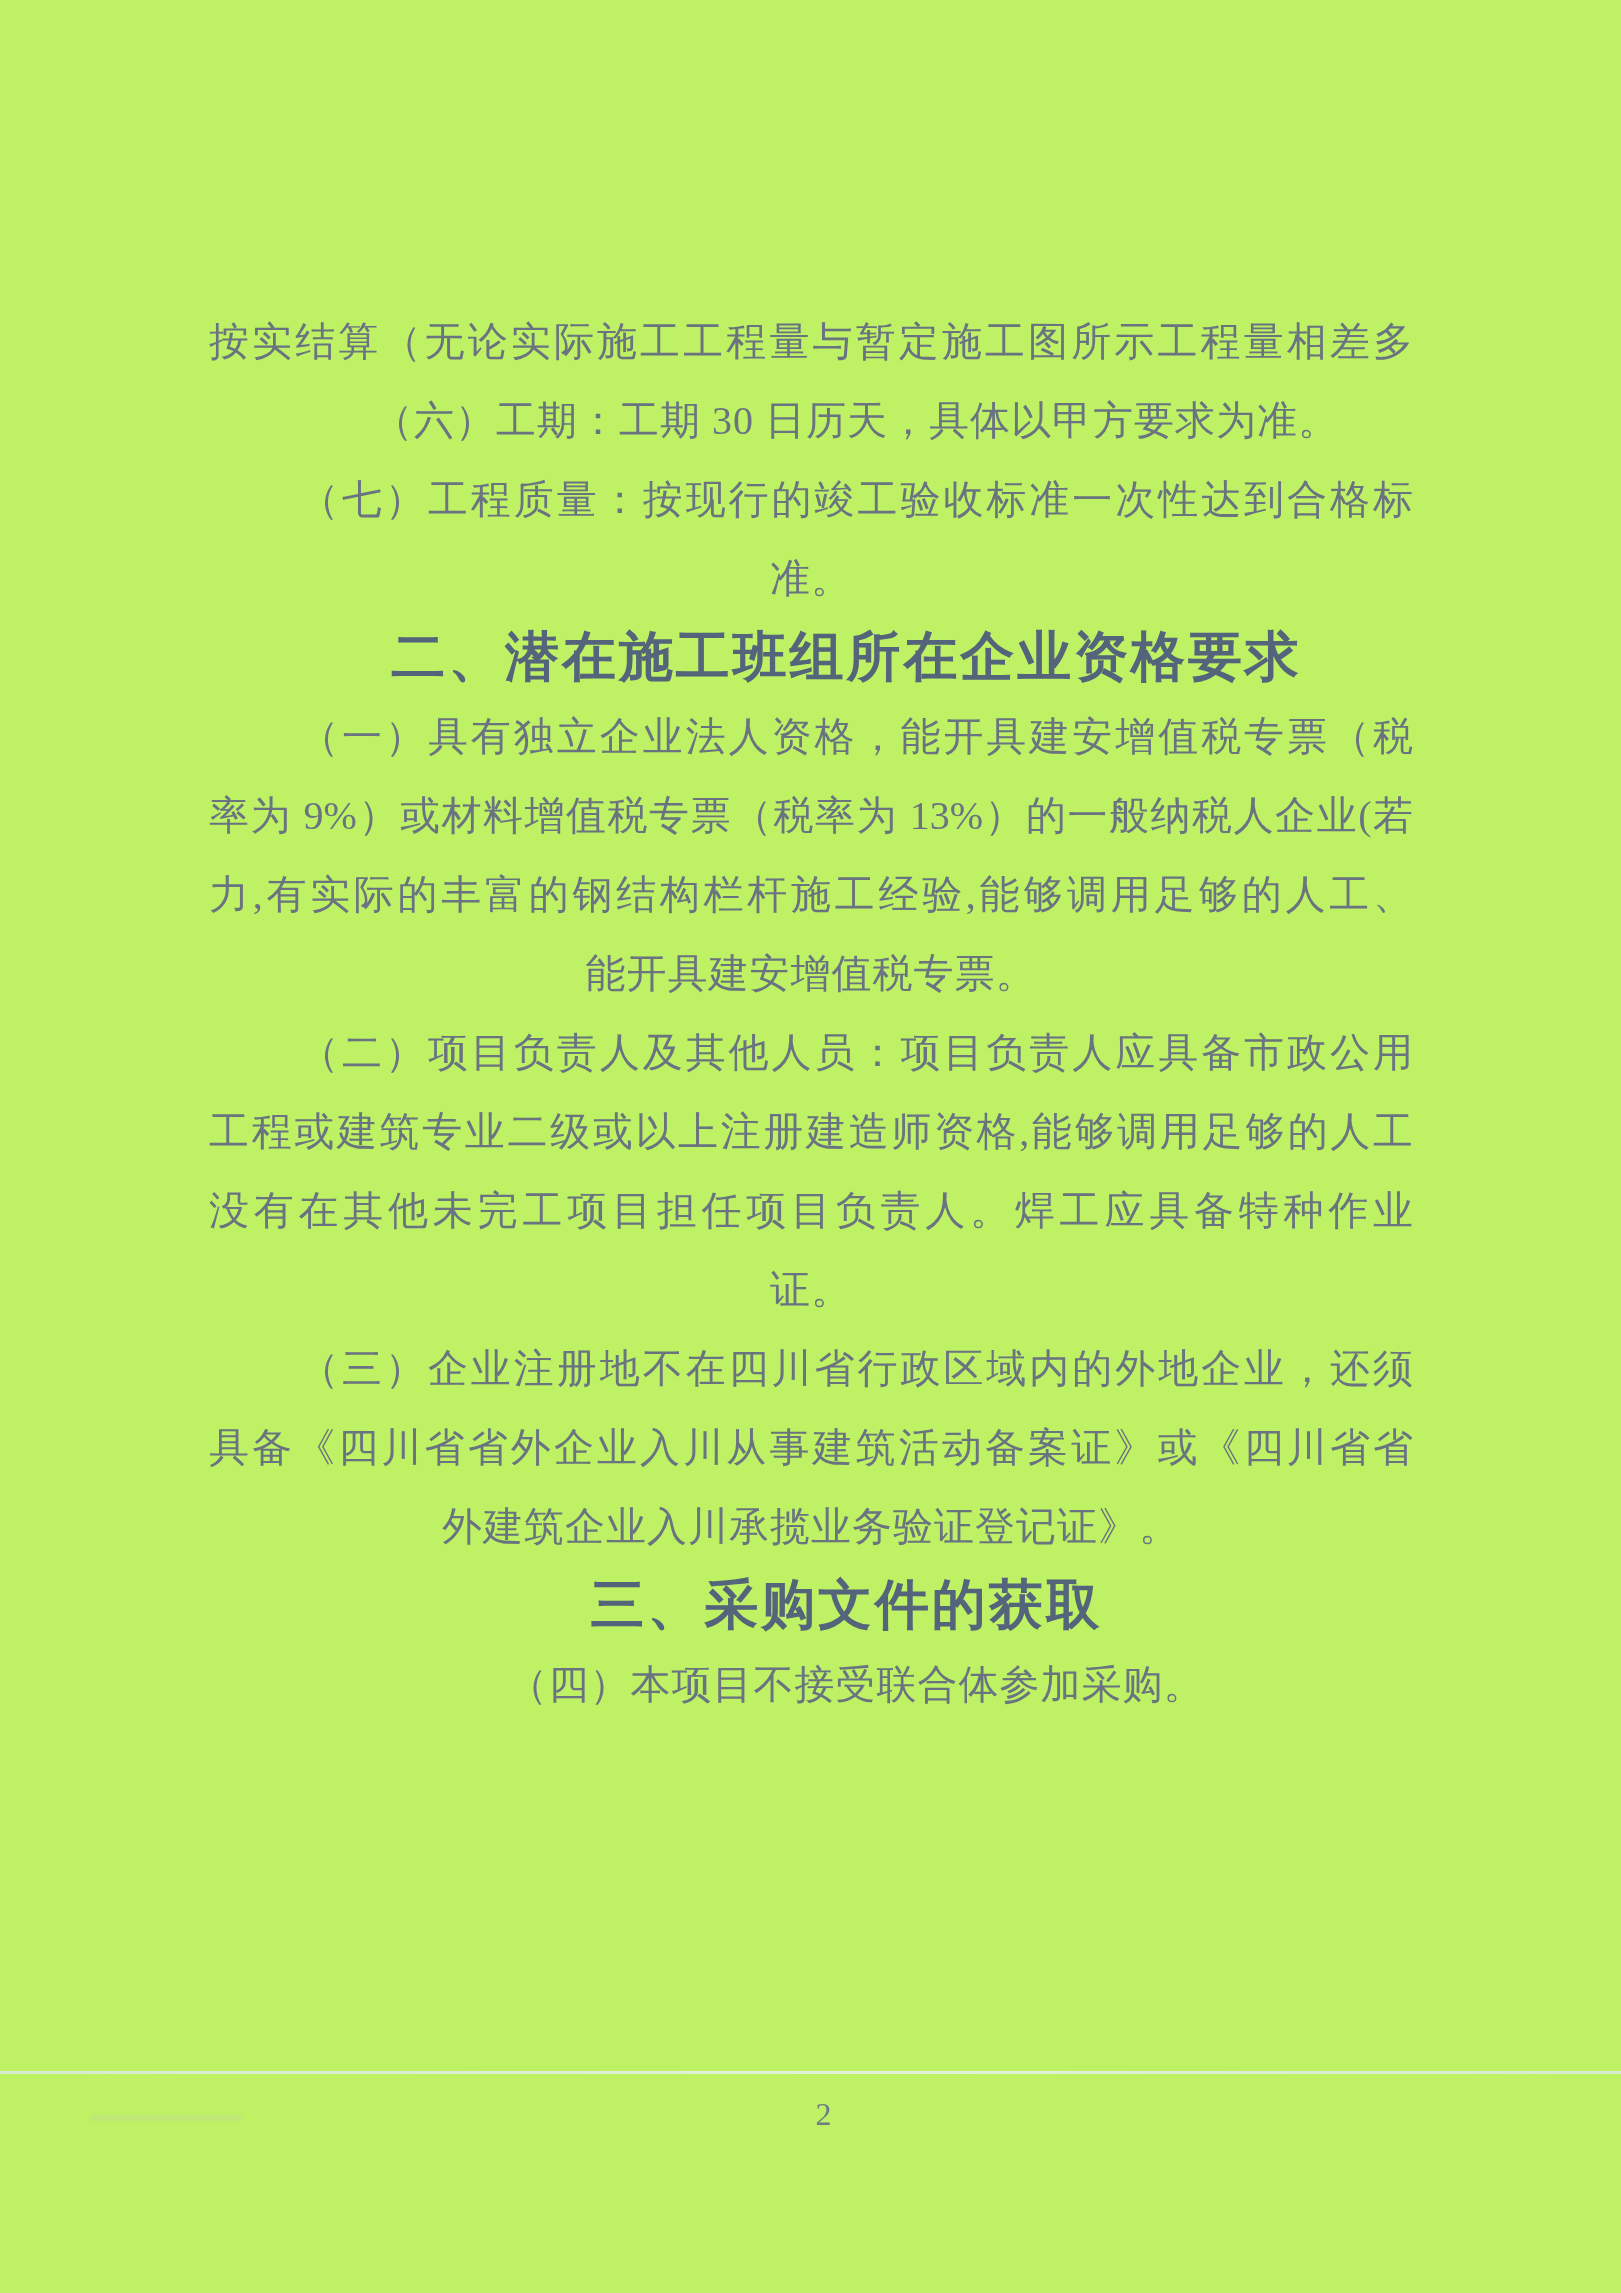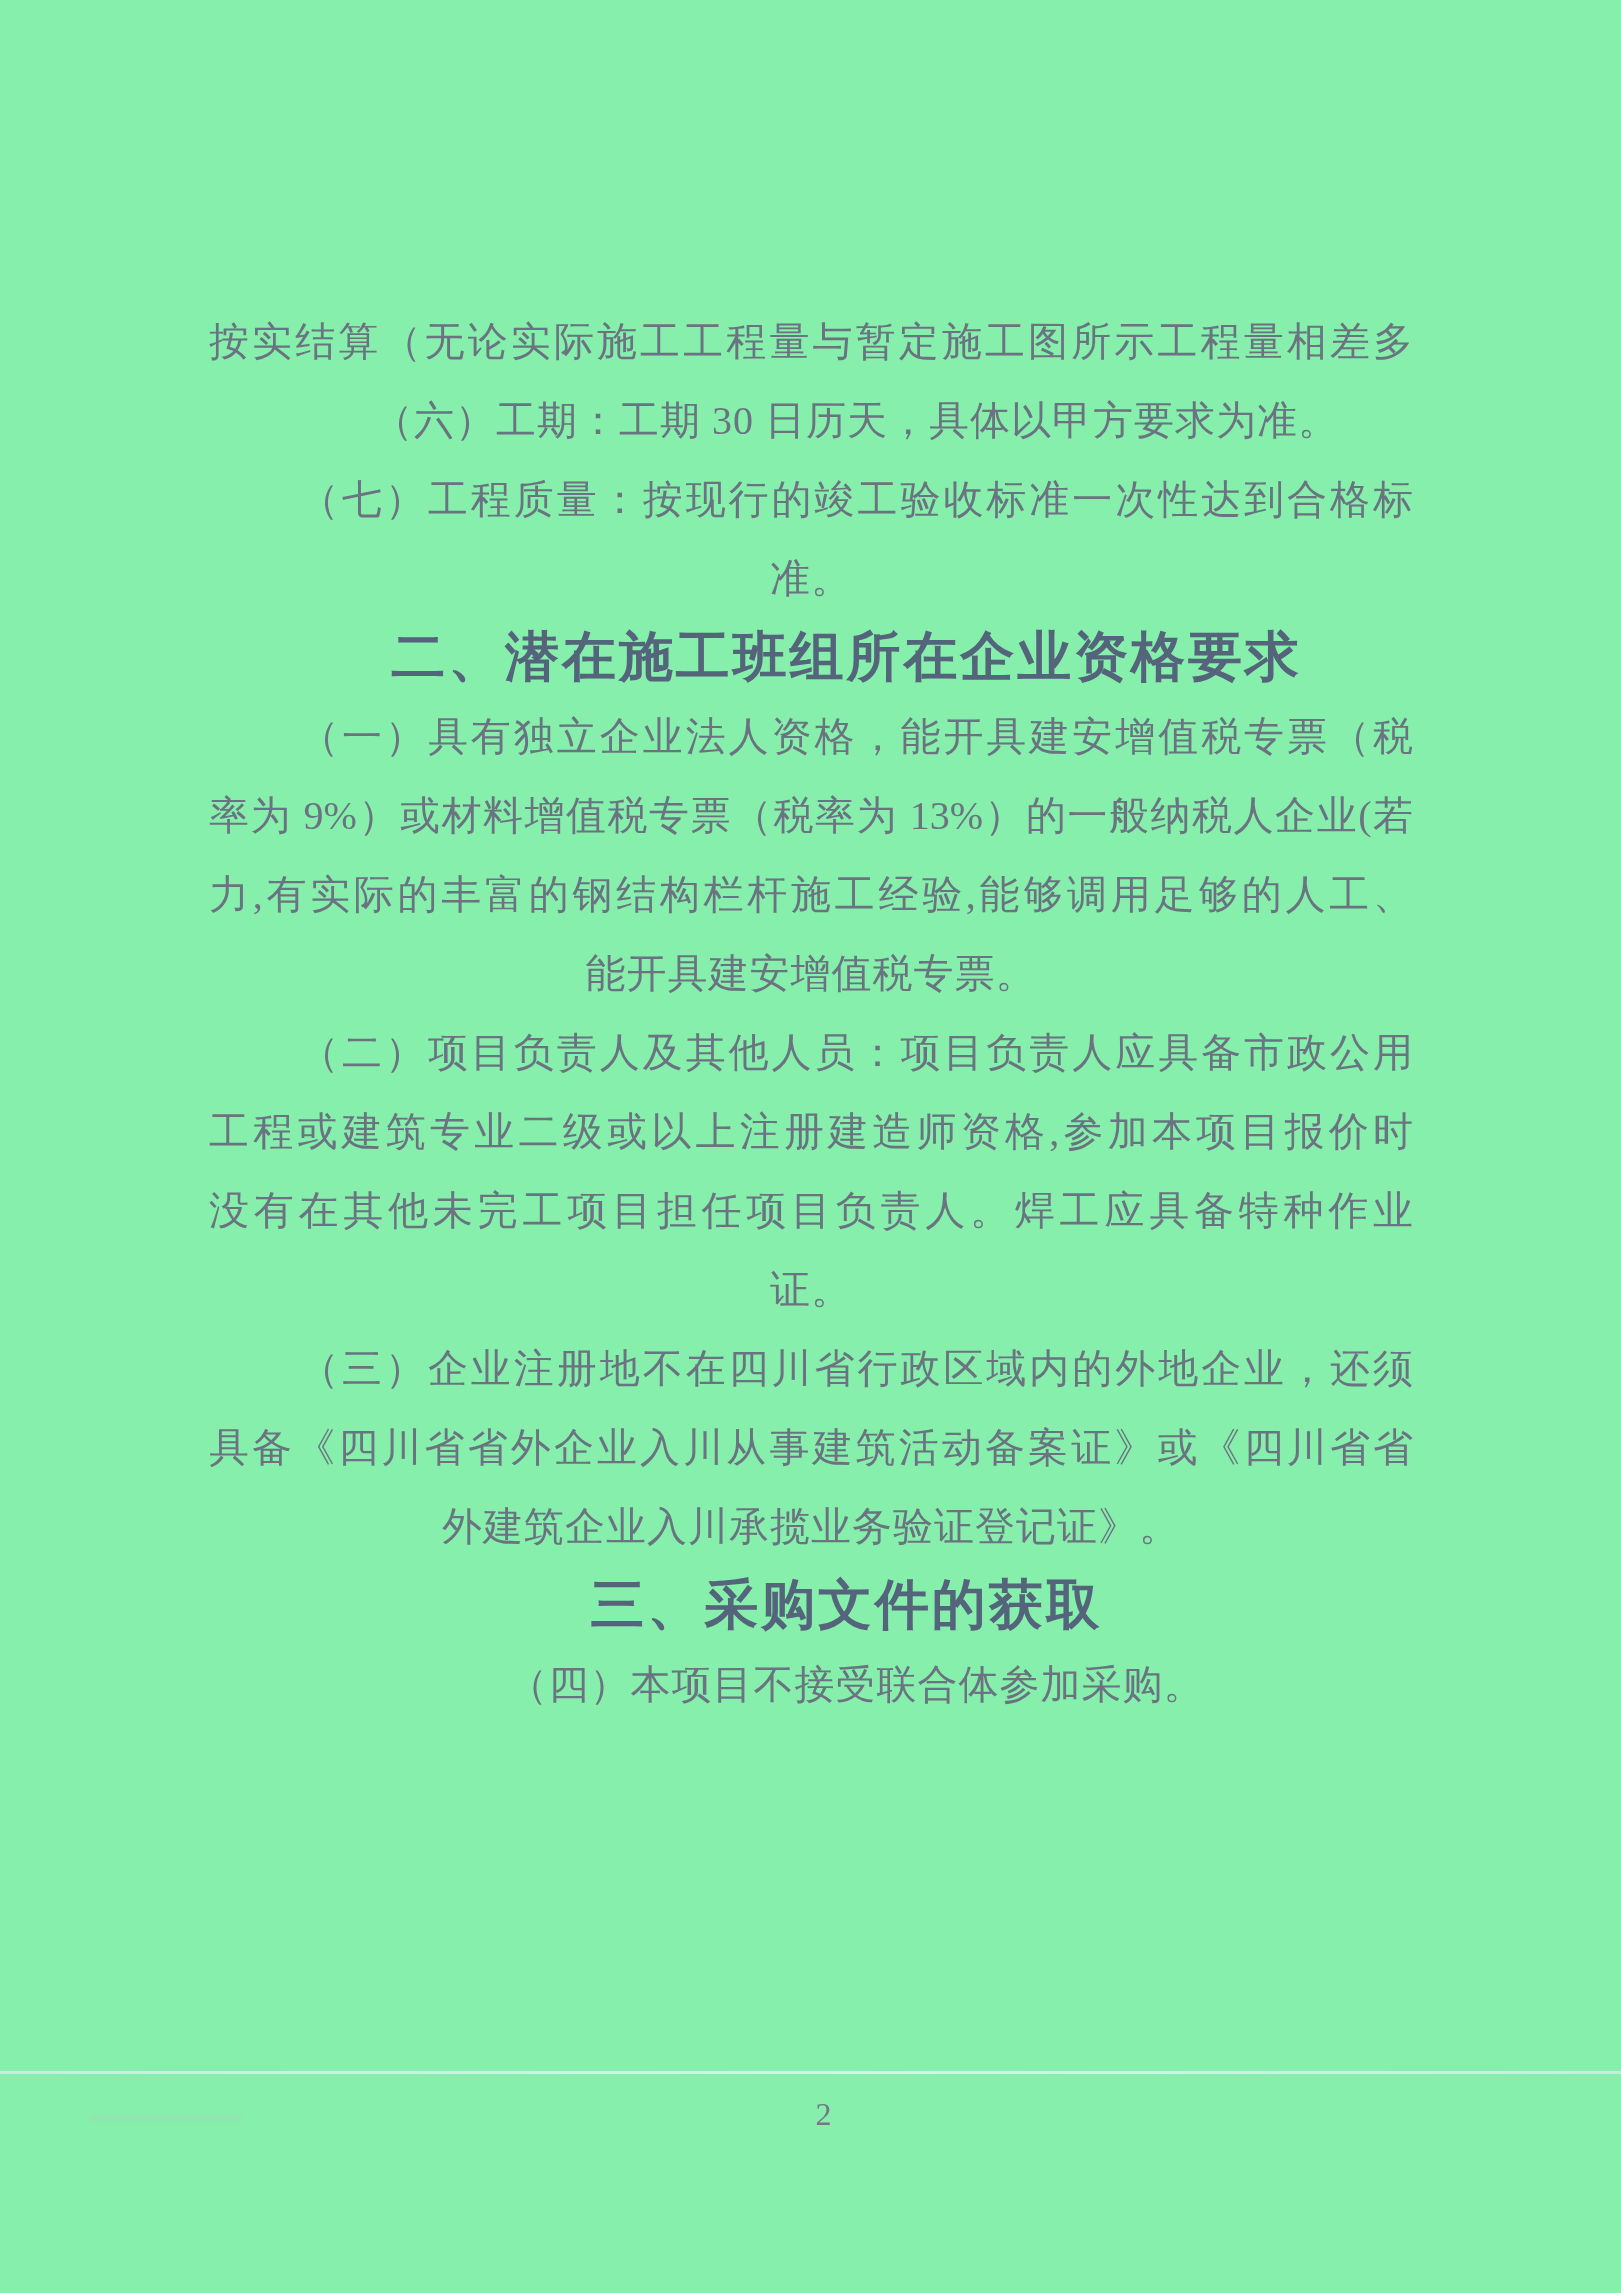--- a/index.html
+++ b/index.html
@@ -5,21 +5,21 @@
   html, body {
     margin: 0;
     padding: 0;
     background: #e9e9e9;
   }
   .page {
     position: relative;
     width: 1621px;
     height: 2294px;
     margin: 0 auto;
-    background: #86efac;
+    background: #bef264;
     overflow: hidden;
     font-family: "Liberation Serif", "DejaVu Serif", serif;
   }
   .text-block {
     position: absolute;
     left: 209px;
     top: 302px;
     width: 1204px;
   }
   .line {
@@ -86,21 +86,21 @@
       <div class="line justify">按实结算（无论实际施工工程量与暂定施工图所示工程量相差多</div>
       <div class="line indent">（六）工期：工期 30 日历天，具体以甲方要求为准。</div>
       <div class="line indent justify">（七）工程质量：按现行的竣工验收标准一次性达到合格标</div>
       <div class="line">准。</div>
       <div class="line heading indent">二、潜在施工班组所在企业资格要求</div>
       <div class="line indent justify">（一）具有独立企业法人资格，能开具建安增值税专票（税</div>
       <div class="line justify">率为 9%）或材料增值税专票（税率为 13%）的一般纳税人企业(若</div>
       <div class="line justify">力,有实际的丰富的钢结构栏杆施工经验,能够调用足够的人工、</div>
       <div class="line">能开具建安增值税专票。</div>
       <div class="line indent justify">（二）项目负责人及其他人员：项目负责人应具备市政公用</div>
-      <div class="line justify">工程或建筑专业二级或以上注册建造师资格,参加本项目报价时</div>
+      <div class="line justify">工程或建筑专业二级或以上注册建造师资格,能够调用足够的人工</div>
       <div class="line justify">没有在其他未完工项目担任项目负责人。焊工应具备特种作业</div>
       <div class="line">证。</div>
       <div class="line indent justify">（三）企业注册地不在四川省行政区域内的外地企业，还须</div>
       <div class="line justify">具备《四川省省外企业入川从事建筑活动备案证》或《四川省省</div>
       <div class="line">外建筑企业入川承揽业务验证登记证》。</div>
       <div class="line heading indent">三、采购文件的获取</div>
       <div class="line indent">（四）本项目不接受联合体参加采购。</div>
     </div>
   <div class="footer-divider"></div>
   <div class="scan-smudge"></div>

